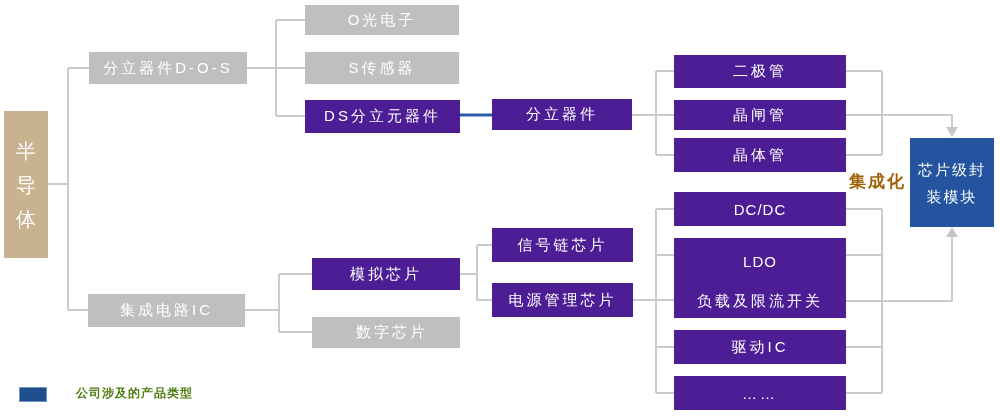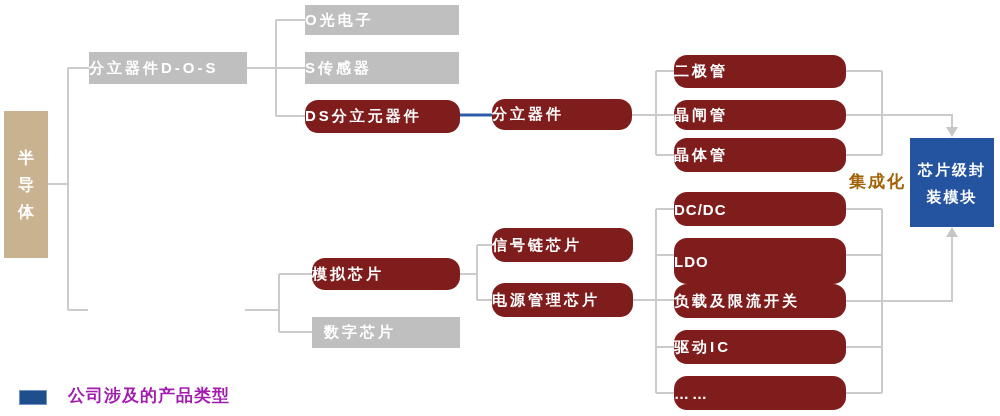--- a/index.html
+++ b/index.html
@@ -2,42 +2,42 @@
 <html><head>
 <meta charset="utf-8">
 <style>
   html,body{margin:0;padding:0;background:#ffffff;}
   .canvas{
     position:relative;width:1000px;height:416px;background:#ffffff;overflow:hidden;
     font-family:"Liberation Sans","DejaVu Sans",sans-serif;
   }
   .wires{position:absolute;left:0;top:0;width:1000px;height:416px;}
   .node{
-    position:absolute;display:flex;align-items:center;
-    color:#ffffff;font-weight:bold;font-size:15px;letter-spacing:3px;
+    position:absolute;display:flex;align-items:center;justify-content:center;
+    color:#ffffff;font-weight:normal;font-size:15px;letter-spacing:3px;
     text-align:center;box-sizing:border-box;
   }
-  .blue{background:#7f1d1d;border-radius:13px;}
+  .blue{background:#4c1d95;}
   .gray{background:#BFBFBF;}
   .tan{background:#C9B290;}
   .module{background:#24549F;font-size:15px;letter-spacing:2px;line-height:1.8;padding:0 4px;}
   .module span{display:block;word-break:break-all;}
   .root-label{display:block;width:1.1em;margin:12px auto;word-break:break-all;
-    line-height:1.7;font-size:16px;letter-spacing:0;}
+    line-height:1.7;font-size:20px;letter-spacing:0;}
   .annotation{
     position:absolute;color:#a16207;font-weight:bold;font-size:17px;letter-spacing:2px;
     font-family:"Liberation Serif","DejaVu Serif",serif;
   }
   .legend{position:absolute;left:19px;top:384px;display:flex;align-items:center;}
   .legend-swatch{
     width:28px;height:15px;background:#1F4E8C;border:1px solid #7392C6;
     margin-top:3px;box-sizing:border-box;
   }
   .legend-label{
-    margin-left:21px;color:#a21caf;font-weight:bold;font-size:17px;letter-spacing:1px;
+    margin-left:29px;color:#4d7c0f;font-weight:bold;font-size:12px;letter-spacing:1px;
   }
 </style>
 </head>
 <body>
 
 <div class="canvas">
 
   <svg class="wires" viewBox="0 0 1000 416">
     <g stroke="#CBCBCB" stroke-width="2" fill="none">
       <path d="M48 184 H68"></path>
@@ -106,20 +106,23 @@
   <div class="node blue" style="left:674px;top:55px;width:172px;height:33px;">
     <span>二极管</span>
   </div>
   <div class="node blue" style="left:674px;top:100px;width:172px;height:30px;">
     <span>晶闸管</span>
   </div>
   <div class="node blue" style="left:674px;top:138px;width:172px;height:34px;">
     <span>晶体管</span>
   </div>
 
+  <div class="node gray" style="left:88px;top:294px;width:157px;height:33px;">
+    <span>集成电路IC</span>
+  </div>
   <div class="node blue" style="left:312px;top:258px;width:148px;height:32px;">
     <span>模拟芯片</span>
   </div>
   <div class="node gray" style="left:312px;top:317px;width:148px;height:31px;padding-left:12px;">
     <span>数字芯片</span>
   </div>
   <div class="node blue" style="left:492px;top:228px;width:141px;height:34px;">
     <span>信号链芯片</span>
   </div>
   <div class="node blue" style="left:492px;top:283px;width:141px;height:34px;">

